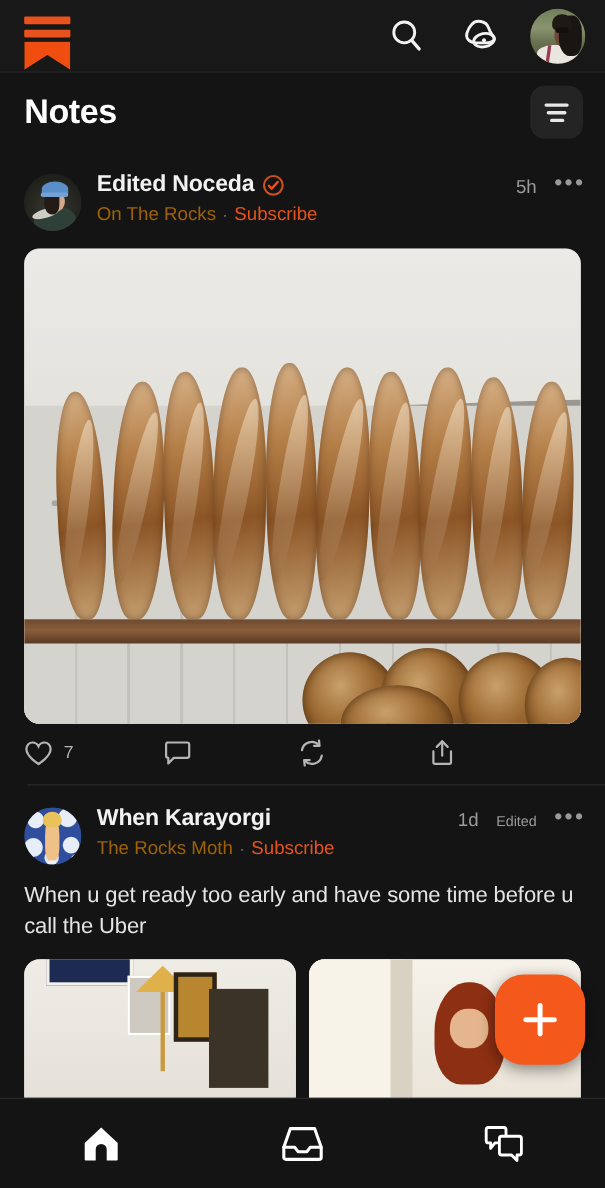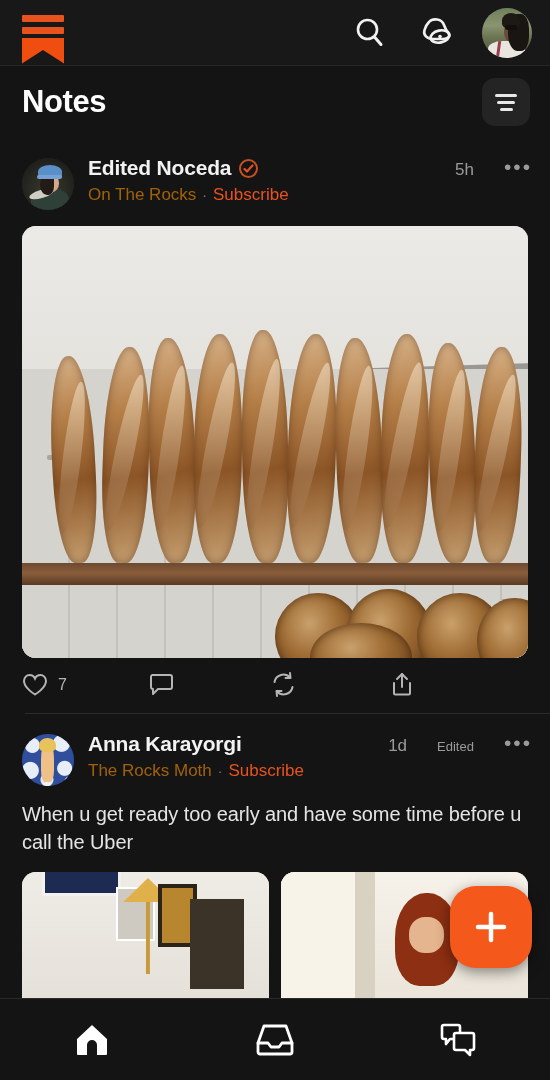--- a/index.html
+++ b/index.html
@@ -160,21 +160,21 @@
   .verified svg { display: block; }
   .sub-row {
     display: flex; align-items: baseline; gap: 6px;
     margin-top: 5px; font-size: 17px;
   }
   .pub-name { color: #a16207; }
   .dot-sep { color: #7a7a7a; font-size: 14px; }
   .subscribe-link { color: #e8521d; cursor: pointer; }
 
   .note-right {
-    display: flex; align-items: center; gap: 30px;
+    display: flex; align-items: center; gap: 16px;
     padding-top: 4px; flex: 0 0 auto;
   }
   .timestamp { font-size: 17px; color: #9a9a9a; white-space: nowrap; }
   .edited-label { font-size: 13px; color: #9a9a9a; }
   .more-btn {
     font-size: 21px; color: #9a9a9a; letter-spacing: 2px;
     cursor: pointer; line-height: 10px; padding-bottom: 6px;
   }
 
   .note-body {
@@ -453,21 +453,21 @@
           <div class="av-art">
             <div class="av2-bg"></div>
             <div class="av2-fig"></div>
             <div class="av2-leg"></div>
             <div class="av2-hair"></div>
             <div class="av2-shoe"></div>
           </div>
         </div>
         <div class="note-meta">
           <div class="name-row">
-            <span class="author-name">Anna Karayorgi</span>
+            <span class="author-name">When Karayorgi</span>
           </div>
           <div class="sub-row">
             <span class="pub-name">The Rocks Moth</span>
             <span class="dot-sep">·</span>
             <span class="subscribe-link">Subscribe</span>
           </div>
         </div>
         <div class="note-right">
           <span class="timestamp">1d</span>
           <span class="edited-label">Edited</span>

